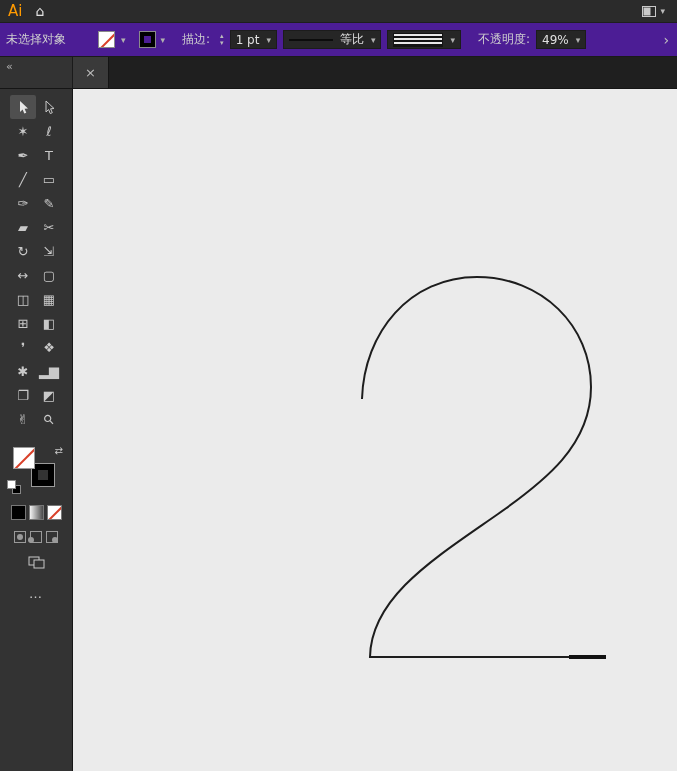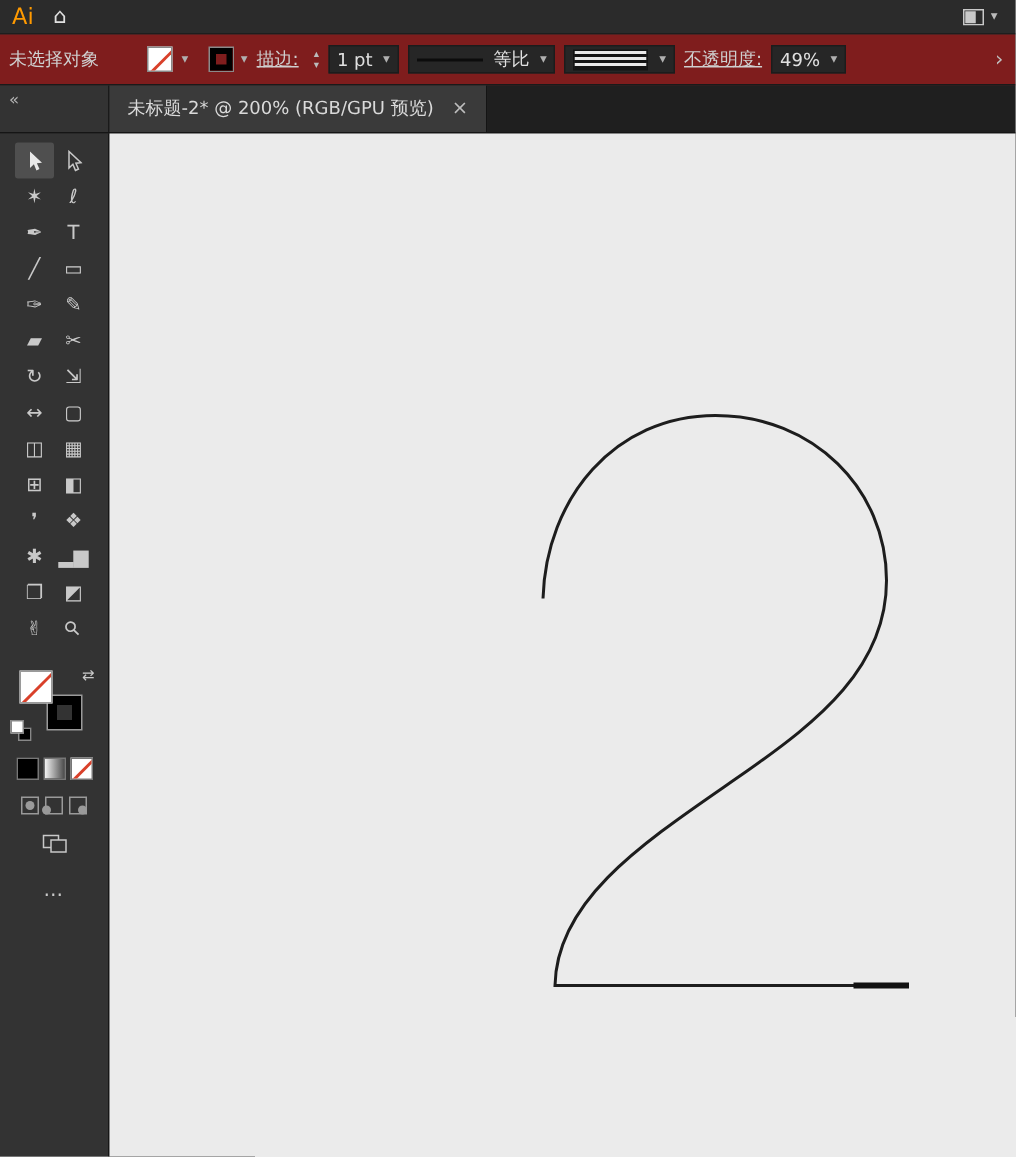--- a/index.html
+++ b/index.html
@@ -19,24 +19,24 @@
   }
   .logo { color: #ff9a00; font-weight: normal; font-size: 15px; padding: 0 9px 0 8px; }
   .home-btn { font-size: 14px; color: #e0e0e0; padding: 0 16px 0 4px; }
   .menus { display: flex; }
   .menu-item { padding: 0 9px; cursor: default; white-space: nowrap; }
   .workspace { margin-left: auto; display: flex; align-items: center; gap: 4px; padding-right: 12px; }
   .workspace .chev { font-size: 9px; color: #bbb; }
 
   
   .controlbar {
-    height: 34px; background: #7f1d1d; border-bottom: 1px solid #1a1a1a;
+    height: 34px; background: #4c1d95; border-bottom: 1px solid #1a1a1a;
     display: flex; align-items: center; color: #cfcfcf; gap: 6px; padding: 0 6px;
   }
-  .cb-label { text-decoration: underline; white-space: nowrap; }
+  .cb-label { white-space: nowrap; margin-left: 11px; }
   .chev { font-size: 9px; color: #b0b0b0; }
   .swatch-none {
     width: 17px; height: 17px; background: #ffffff; border: 1px solid #8a8a8a;
     position: relative; overflow: hidden; margin-left: 26px;
   }
   .swatch-none .slash {
     position: absolute; left: -4px; top: 7px; width: 28px; height: 2px;
     background: #d9402a; transform: rotate(-45deg); display: block;
   }
   .swatch-stroke {
@@ -168,21 +168,20 @@
       <span>49%</span>
       <span class="chev">▾</span>
     </span>
 
     <span class="overflow-chev">›</span>
   </div>
 
   <div class="tabstrip">
     <div class="tabstrip-left">«</div>
     <div class="doc-tab">
-      <span>未标题-2* @ 200% (RGB/GPU 预览)</span>
       <span class="close">×</span>
     </div>
   </div>
 
   <div class="main">
 
     <div class="toolpanel">
       <div class="tools-grid">
         <div class="tool active">
           <svg width="12" height="15" viewBox="0 0 12 15">

